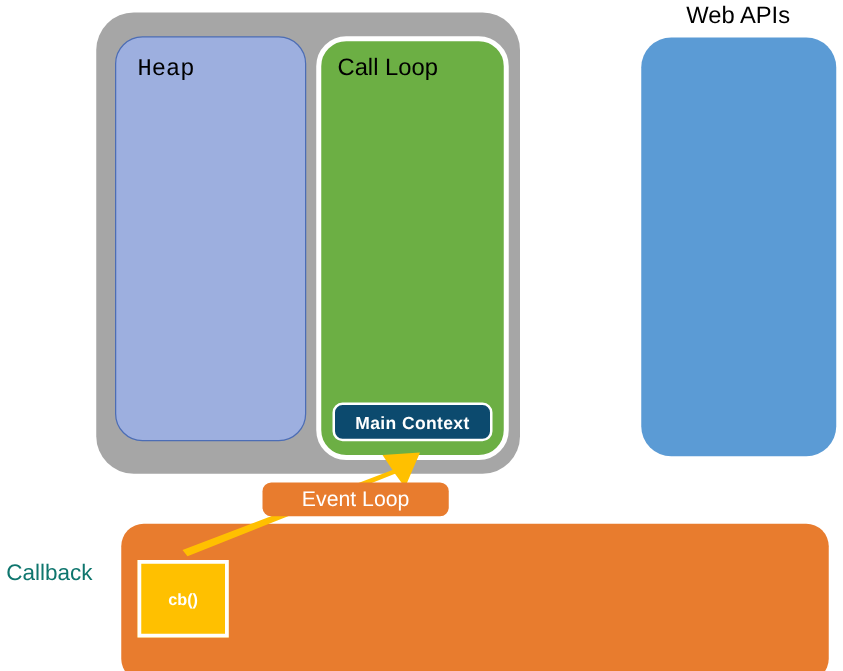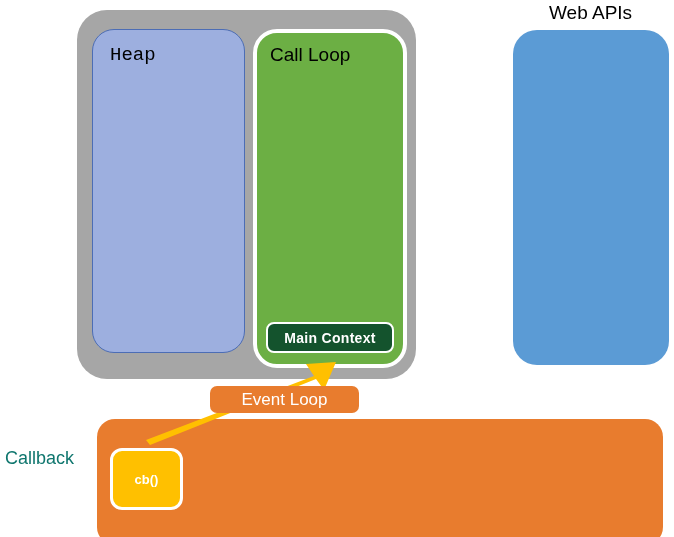--- a/index.html
+++ b/index.html
@@ -70,21 +70,21 @@
   .heap-label { left: 110px; top: 44px; font-family: Liberation Mono, monospace; }
   .callstack-label { left: 270px; top: 44px; }
 
   
   .main-context {
     position: absolute;
     left: 266px;
     top: 322px;
     width: 128px;
     height: 31px;
-    background: #14532d;
+    background: #0c4a6e;
     border: 2px solid #FFFFFF;
     border-radius: 8px;
     box-sizing: border-box;
     display: flex;
     align-items: center;
     justify-content: center;
   }
   .main-context span {
     color: #FFFFFF;
     font-size: 14px;
@@ -137,21 +137,21 @@
     text-align: left;
   }
   .cb-box {
     position: absolute;
     left: 110px;
     top: 448px;
     width: 73px;
     height: 62px;
     background: #FFC000;
     border: 3px solid #FFFFFF;
-    border-radius: 12px;
+    border-radius: 0;
     box-sizing: border-box;
     display: flex;
     align-items: center;
     justify-content: center;
   }
   .cb-box span {
     color: #FFFFFF;
     font-size: 13px;
     font-weight: bold;
     white-space: nowrap;

